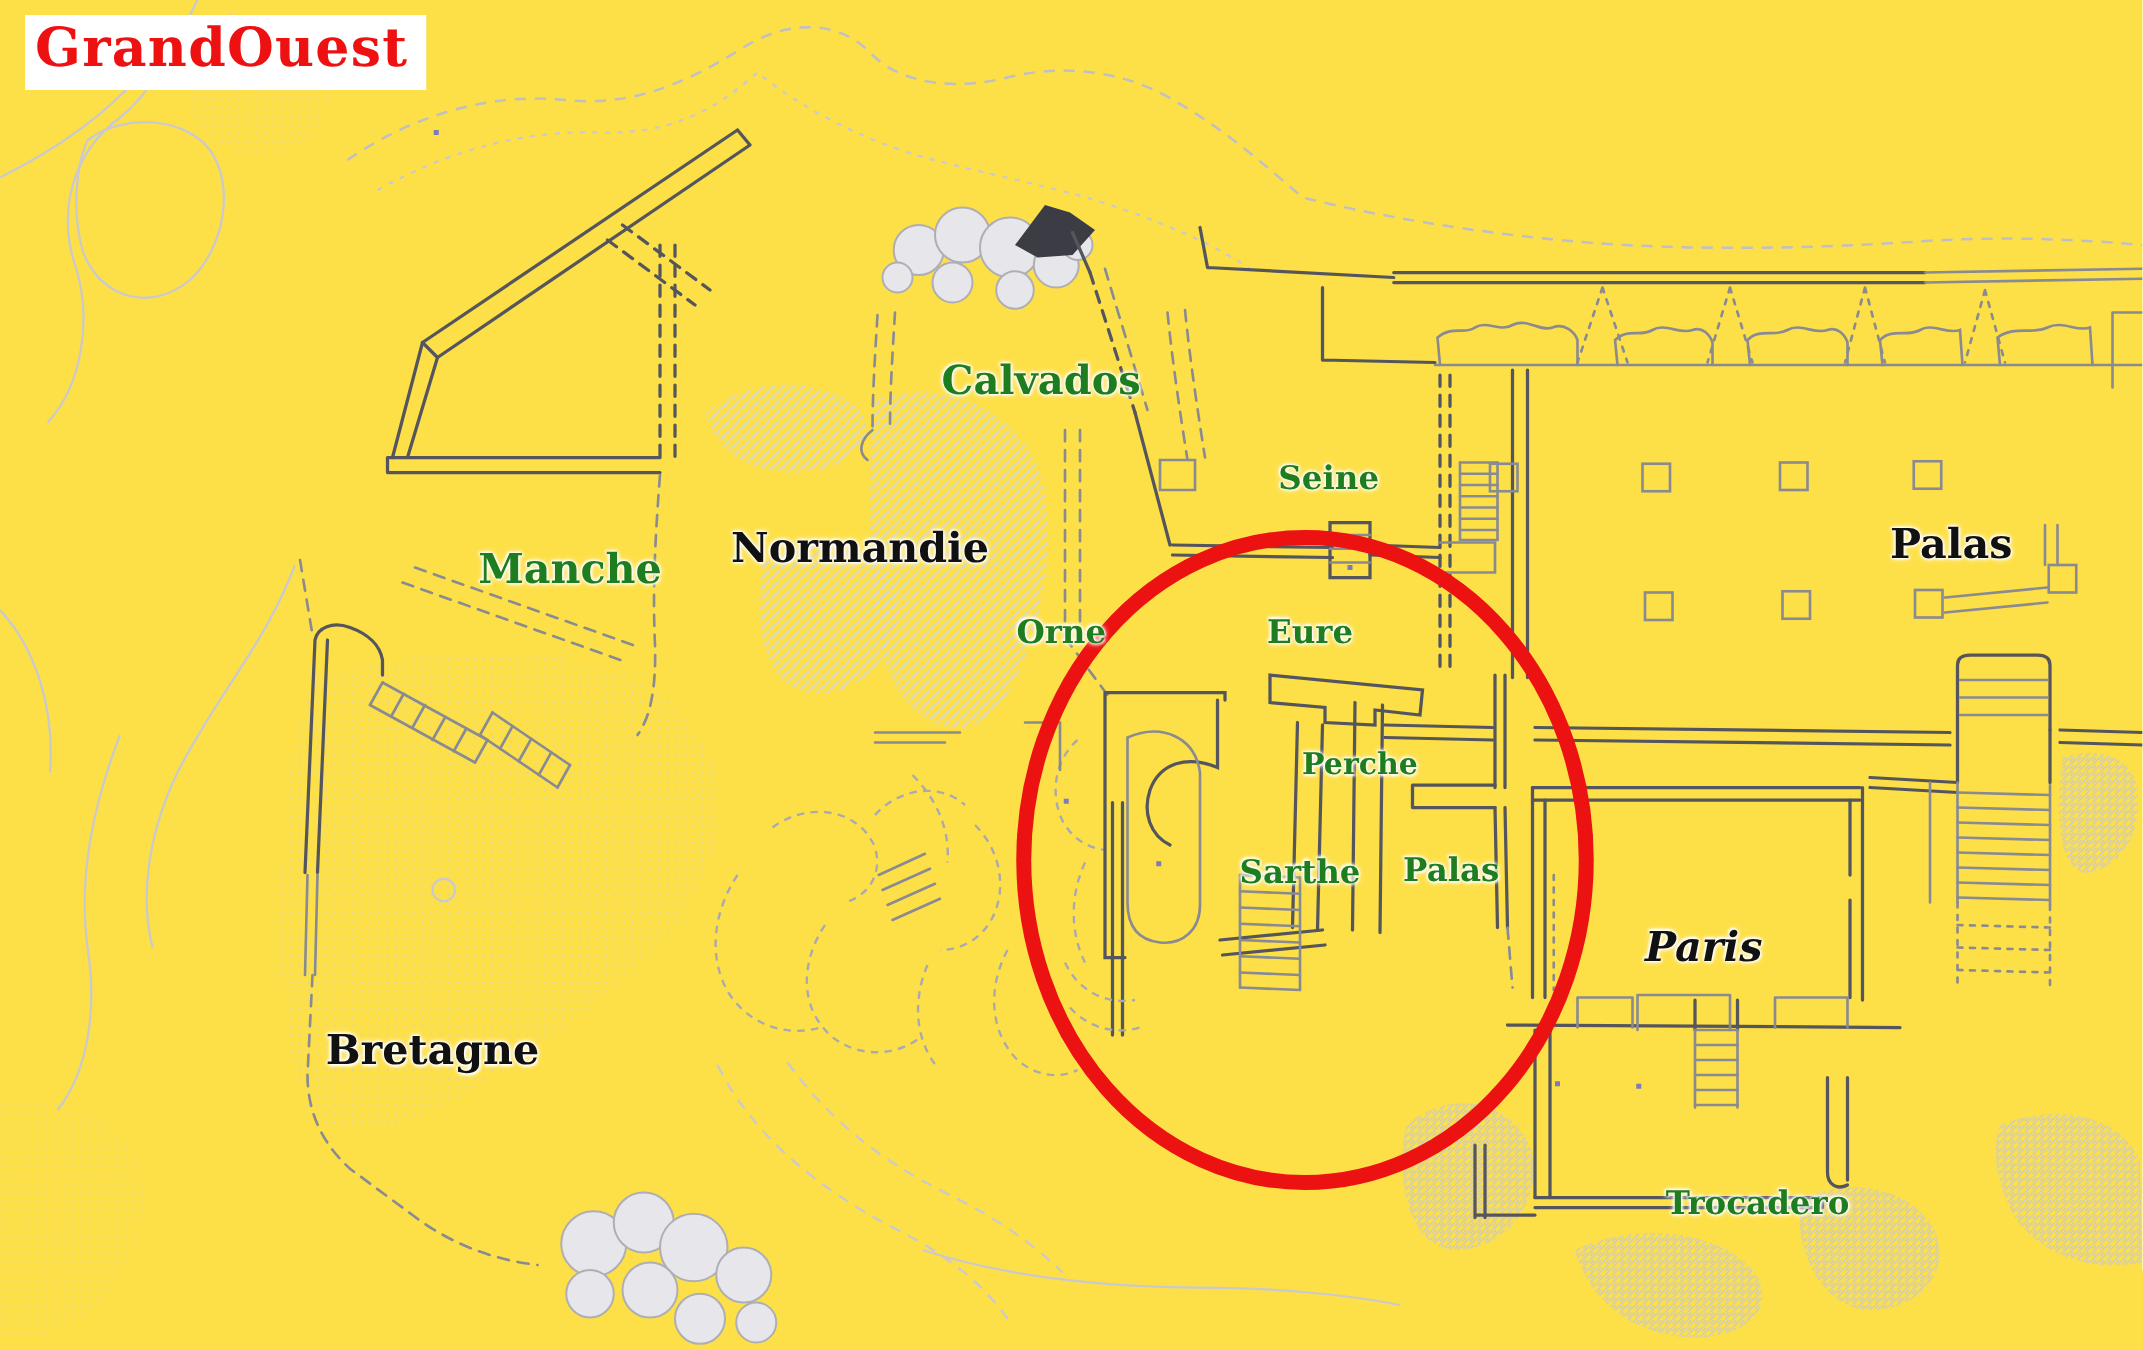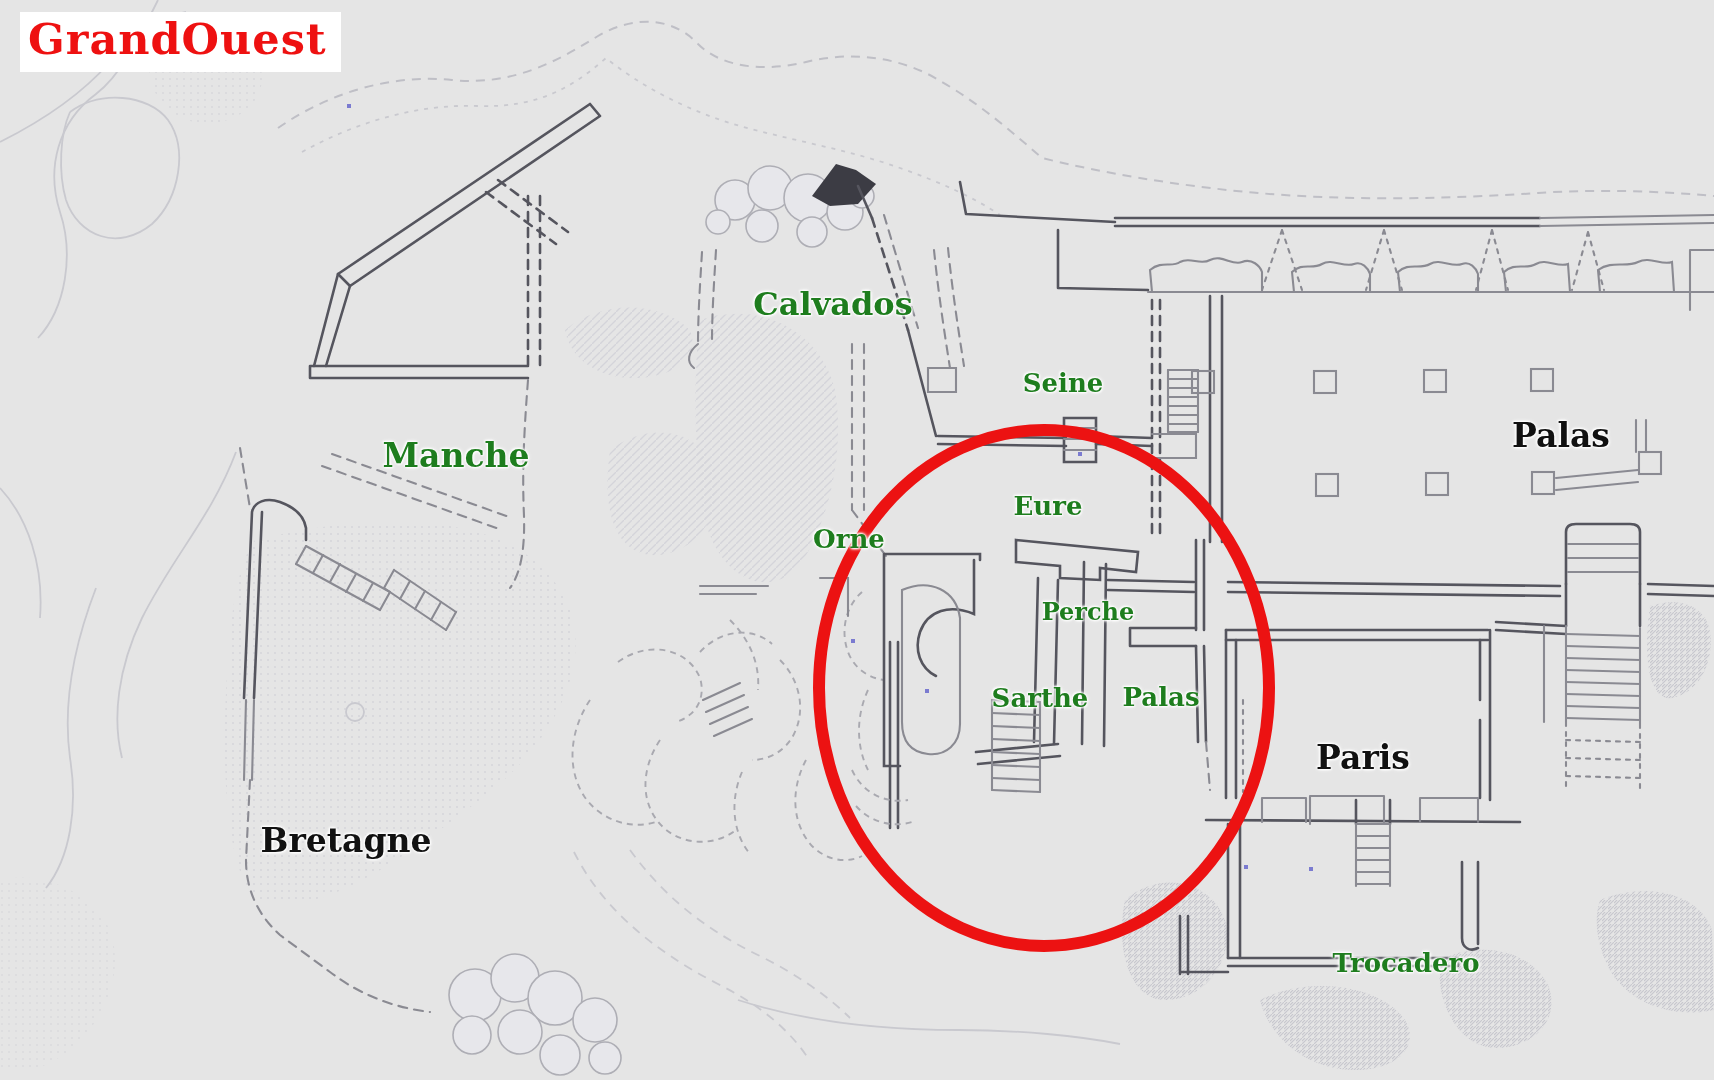--- a/index.html
+++ b/index.html
@@ -1,16 +1,16 @@
 <!DOCTYPE html>
 <html><head>
 <meta charset="utf-8">
 <style>
   html,body{margin:0;padding:0;background:#ffffff;}
-  .stage{position:relative;width:1714px;height:1080px;background:#e5e5e5;overflow:hidden;
+  .stage{position:relative;width:1714px;height:1080px;background:#fde047;overflow:hidden;
          font-family:"DejaVu Serif","Liberation Serif",serif;}
   .stage svg{position:absolute;left:0;top:0;width:1714px;height:1080px;}
 
   
   .coast{stroke:#bfbfc6;stroke-width:2;fill:none;}
   .faint{stroke:#c9c9cf;stroke-width:1.8;fill:none;}
   .dash{stroke-dasharray:9 7;}
   .dash2{stroke-dasharray:4 6;}
   .wall{stroke:#55555e;stroke-width:2.6;fill:none;stroke-linecap:round;}
   .wall-light{stroke:#8a8a92;stroke-width:2.1;fill:none;stroke-linecap:round;}
@@ -260,26 +260,27 @@
     </g>
 
     <ellipse class="highlight" cx="1044" cy="688" rx="225" ry="258" stroke="#ec1212" stroke-width="12"></ellipse>
   </svg>
 
   <div class="title-plate">
     <span>GrandOuest</span>
   </div>
 
   <div class="label-layer">
+      <div class="map-label map-label-district" style="left: 688px; top: 438px; font-size: 33px; color: rgb(17, 17, 17);">Normandie</div>
       <div class="map-label map-label-district" style="left: 346px; top: 840px; font-size: 33px; color: rgb(17, 17, 17);">Bretagne</div>
       <div class="map-label map-label-district" style="left: 1513px; top: 435px; font-size: 33px; color: rgb(17, 17, 17); margin-left: 48px;">Palas</div>
-      <div class="map-label map-label-district" style="left: 1363px; top: 757px; font-size: 33px; color: rgb(17, 17, 17);">Paris</div>
+      <div class="map-label map-label-district" style="left: 1363px; top: 757px; font-size: 33px; color: rgb(17, 17, 17); font-style: italic;">Paris</div>
       <div class="map-label map-label-area" style="left: 456px; top: 455px; font-size: 33px; color: rgb(30, 125, 30);">Manche</div>
       <div class="map-label map-label-area" style="left: 833px; top: 304px; font-size: 32px; color: rgb(30, 125, 30);">Calvados</div>
       <div class="map-label map-label-area" style="left: 1063px; top: 383px; font-size: 26px; color: rgb(30, 125, 30);">Seine</div>
-      <div class="map-label map-label-area" style="left: 849px; top: 506px; font-size: 26px; color: rgb(30, 125, 30); margin-top: 33px;">Orne</div>
+      <div class="map-label map-label-area" style="left: 849px; top: 506px; font-size: 26px; color: rgb(30, 125, 30);">Orne</div>
       <div class="map-label map-label-area" style="left: 1048px; top: 506px; font-size: 26px; color: rgb(30, 125, 30);">Eure</div>
       <div class="map-label map-label-area" style="left: 1088px; top: 611px; font-size: 24px; color: rgb(30, 125, 30);">Perche</div>
       <div class="map-label map-label-area" style="left: 1020px; top: 698px; font-size: 26px; color: rgb(30, 125, 30); margin-left: 20px;">Sarthe</div>
       <div class="map-label map-label-area" style="left: 1161px; top: 697px; font-size: 26px; color: rgb(30, 125, 30);">Palas</div>
       <div class="map-label map-label-area" style="left: 1406px; top: 915px; font-size: 26px; color: rgb(30, 125, 30); margin-top: 48px;">Trocadero</div>
     </div>
 </div>
 
 </body></html>

